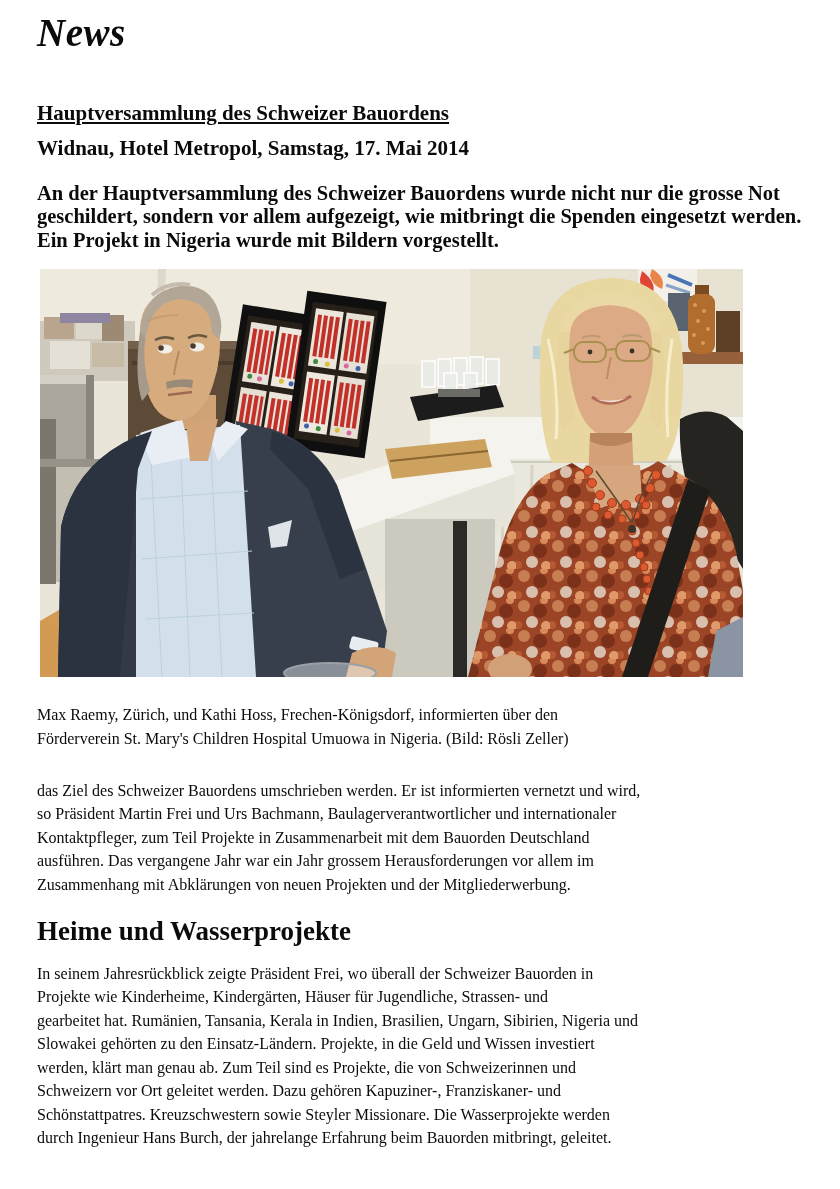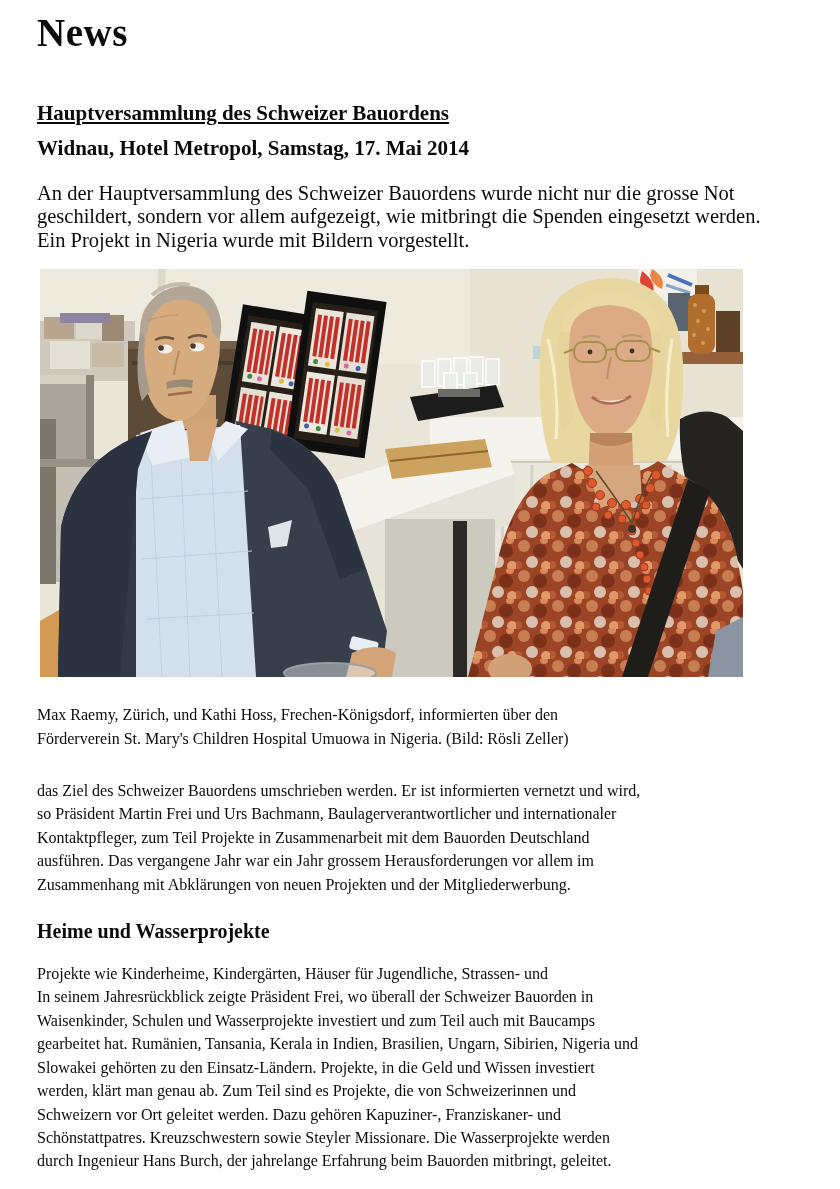--- a/index.html
+++ b/index.html
@@ -5,34 +5,35 @@
   html,body{margin:0;padding:0;background:#ffffff;}
   body{
     width:840px;height:1189px;overflow:hidden;
     font-family:"Liberation Serif","DejaVu Serif",serif;
     color:#0b0b0b;
   }
   .page{padding:10px 30px 0 37px;}
   .h-news{
     font-size:39px;line-height:46px;font-weight:bold;margin:0;
     letter-spacing:0.5px;
+    font-style:italic;
   }
   .h-article{
     font-size:21px;line-height:23px;font-weight:bold;margin:46px 0 0 0;
     text-decoration:underline;
   }
   .dateline{font-size:21px;line-height:23px;font-weight:bold;margin-top:12px;}
-  .lead{margin-top:22px;font-weight:normal;}
+  .lead{margin-top:22px;font-weight:bold;}
   .tline{font-size:16px;line-height:23.4px;white-space:nowrap;}
   .lead .tline{font-size:20.5px;}
   figure.photo{margin:17px 0 0 3px;padding:0;width:703px;height:408px;}
   figure.photo svg{display:block;width:703px;height:408px;}
   .caption{margin-top:26px;}
   .para1{margin-top:29px;}
-  .h-sub{font-size:20px;line-height:23px;font-weight:bold;margin:24px 0 0 0;}
+  .h-sub{font-size:27px;line-height:23px;font-weight:bold;margin:24px 0 0 0;}
   .para2{margin-top:19px;}
 </style>
 </head>
 <body>
 
 <div class="page">
 
   <h1 class="h-news">News</h1>
 
   <h2 class="h-article">Hauptversammlung des Schweizer Bauordens</h2>
@@ -357,23 +358,22 @@
       <div class="tline">das Ziel des Schweizer Bauordens umschrieben werden. Er ist informierten vernetzt und wird,</div>
       <div class="tline">so Präsident Martin Frei und Urs Bachmann, Baulagerverantwortlicher und internationaler</div>
       <div class="tline">Kontaktpfleger, zum Teil Projekte in Zusammenarbeit mit dem Bauorden Deutschland</div>
       <div class="tline">ausführen. Das vergangene Jahr war ein Jahr grossem Herausforderungen vor allem im</div>
       <div class="tline">Zusammenhang mit Abklärungen von neuen Projekten und der Mitgliederwerbung.</div>
     </div>
 
   <h3 class="h-sub">Heime und Wasserprojekte</h3>
 
   <div class="para2">
+      <div class="tline">In seinem Jahresrückblick zeigte Präsident Frei, wo überall der Schweizer Bauorden in</div>
       <div class="tline">Projekte wie Kinderheime, Kindergärten, Häuser für Jugendliche, Strassen- und</div>
-      <div class="tline">In seinem Jahresrückblick zeigte Präsident Frei, wo überall der Schweizer Bauorden in</div>
-      <div class="tline">Waisenkinder, Schulen und Wasserprojekte investiert und zum Teil auch mit Baucamps</div>
       <div class="tline">gearbeitet hat. Rumänien, Tansania, Kerala in Indien, Brasilien, Ungarn, Sibirien, Nigeria und</div>
       <div class="tline">Slowakei gehörten zu den Einsatz-Ländern. Projekte, in die Geld und Wissen investiert</div>
       <div class="tline">werden, klärt man genau ab. Zum Teil sind es Projekte, die von Schweizerinnen und</div>
       <div class="tline">Schweizern vor Ort geleitet werden. Dazu gehören Kapuziner-, Franziskaner- und</div>
       <div class="tline">Schönstattpatres. Kreuzschwestern sowie Steyler Missionare. Die Wasserprojekte werden</div>
       <div class="tline">durch Ingenieur Hans Burch, der jahrelange Erfahrung beim Bauorden mitbringt, geleitet.</div>
     </div>
 
 </div>
 

